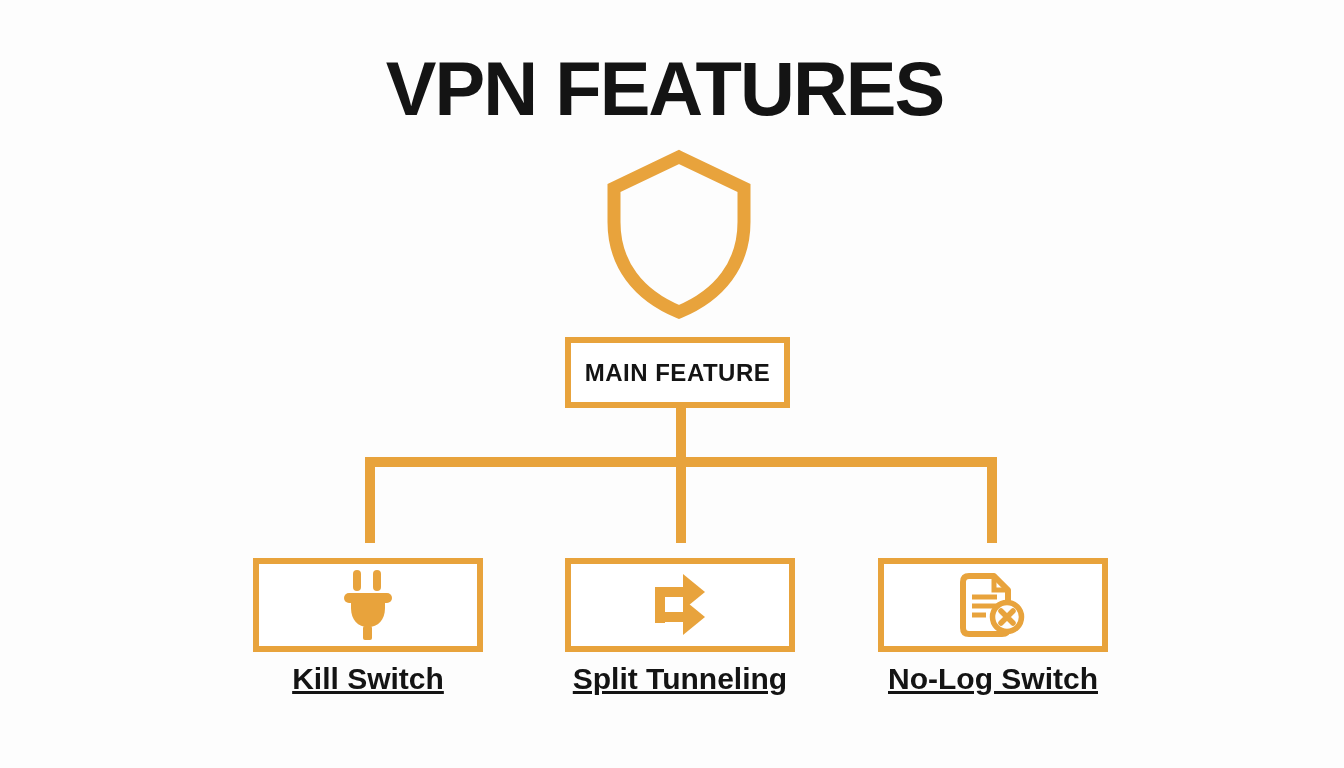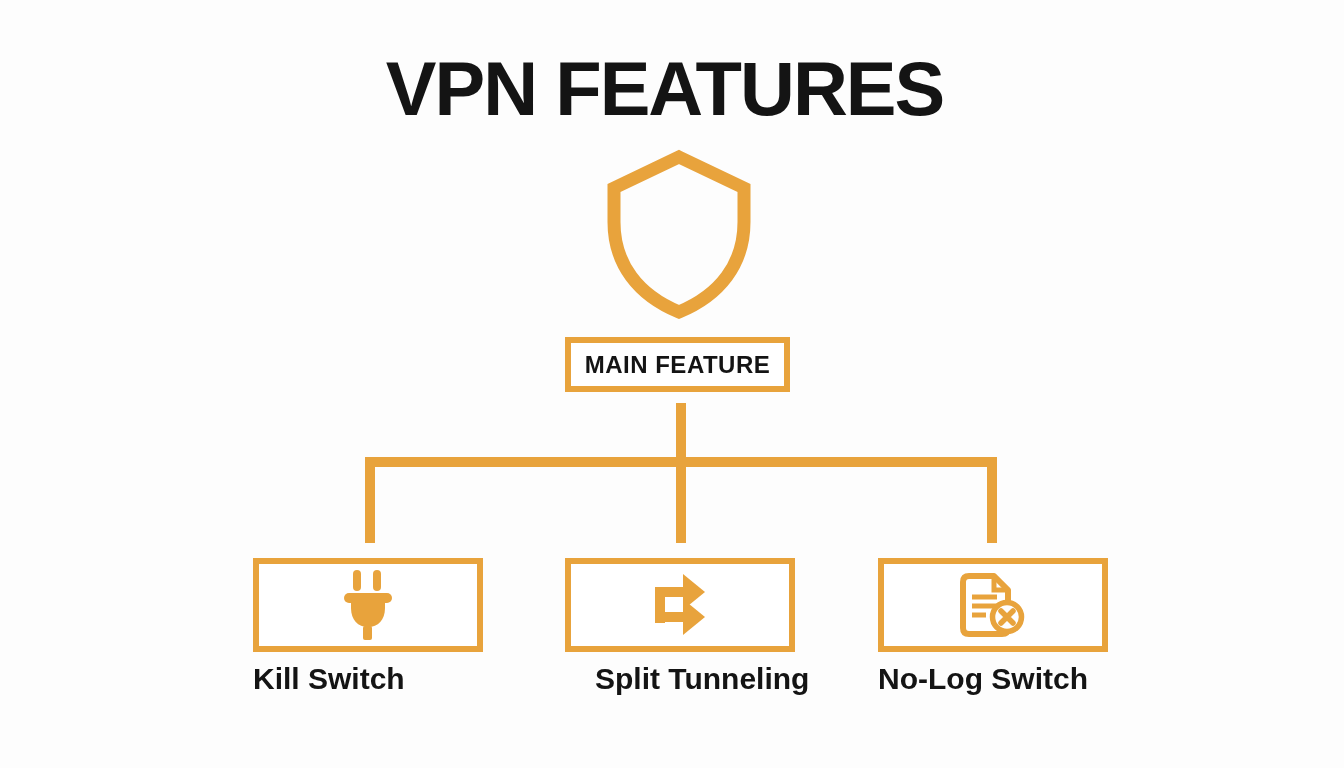--- a/index.html
+++ b/index.html
@@ -38,21 +38,21 @@
   .node-box{
     position:absolute;
     border:6px solid var(--accent);
     background:#fff;
     display:flex;
     align-items:center;
     justify-content:center;
   }
   .main-box{
     left:565px; top:337px;
-    width:225px; height:55px;
+    width:225px; height:71px;
   }
   .main-box span{
     font-size:24px;
     font-weight:700;
     letter-spacing:0.5px;
     color:var(--text);
     white-space:nowrap;
   }
 
   .line{position:absolute;background:var(--accent);}
@@ -64,27 +64,29 @@
   .feature-box{top:558px; width:230px; height:94px;}
   .feature-box-1{left:253px;}
   .feature-box-2{left:565px;}
   .feature-box-3{left:878px;}
   .feature-box svg{display:block;}
 
   .feature-label{
     position:absolute;
     top:662px;
     width:230px;
+    text-align:center;
     font-size:30px;
     font-weight:700;
     color:var(--text);
     white-space:nowrap;
+    text-decoration:underline;
   }
   .feature-label-1{left:253px;}
-  .feature-label-2{left:595px;}
+  .feature-label-2{left:565px;}
   .feature-label-3{left:878px;}
 </style>
 </head>
 <body>
 
 <div class="stage">
 
   <div class="title">VPN FEATURES</div>
 
   <div class="shield">

